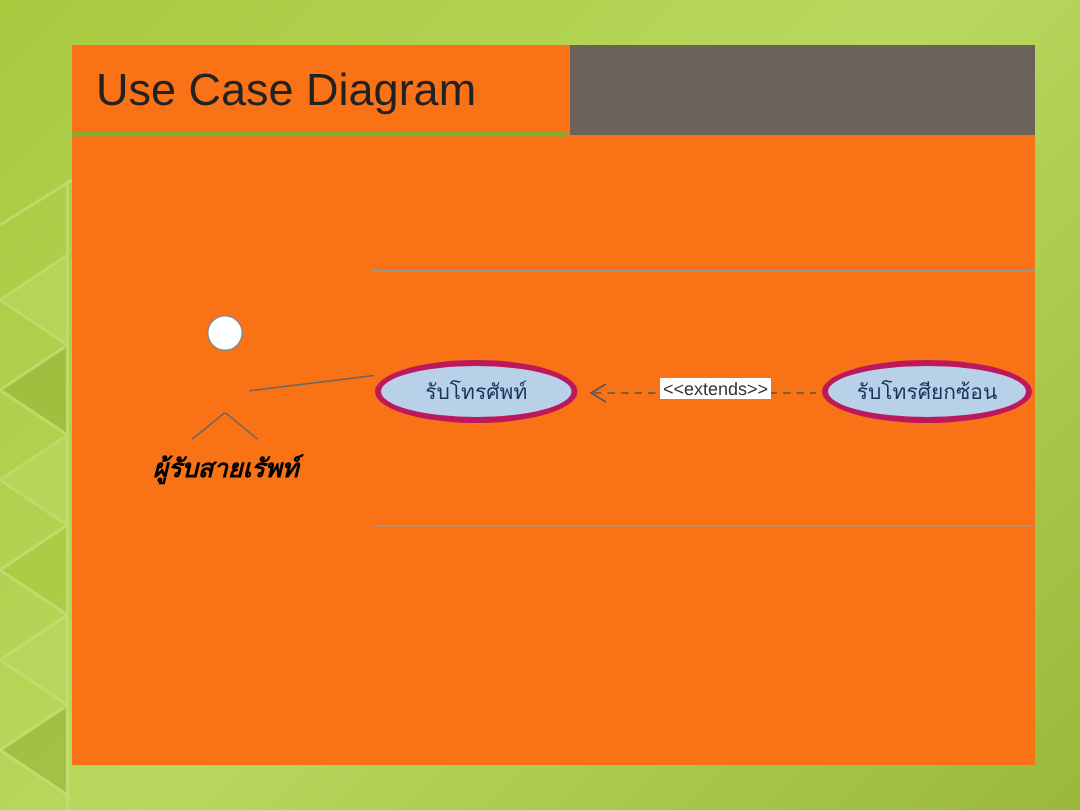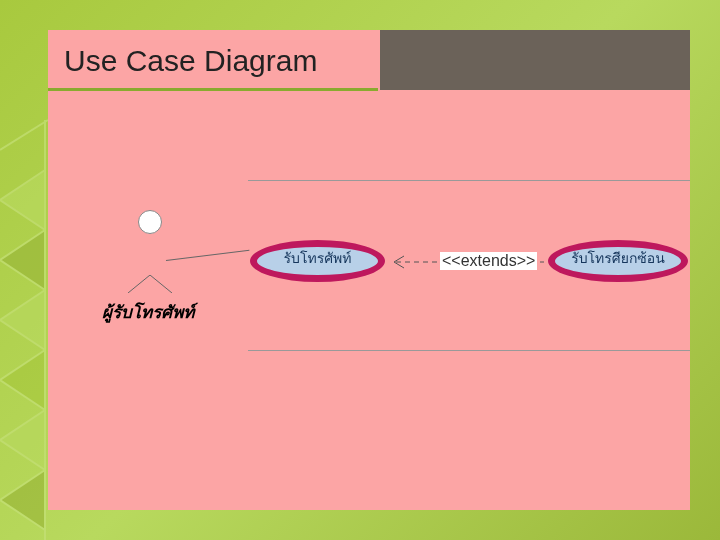--- a/index.html
+++ b/index.html
@@ -16,21 +16,21 @@
     top: 0; left: 0;
     width: 100%; height: 100%;
     pointer-events: none;
   }
   .content-panel {
     position: absolute;
     top: 30px;
     left: 48px;
     right: 30px;
     bottom: 30px;
-    background: #fca5a5;
+    background: #f97316;
     padding-left: 31px;
   }
   .header-bar {
     position: absolute;
     top: 0;
     right: 0;
     width: 310px;
     height: 60px;
     background: #6b6259;
   }
@@ -78,24 +78,25 @@
     position: absolute;
     top: 118px;
     left: -6px;
     font-size: 17px;
     font-style: italic;
     font-weight: bold;
     color: #000;
   }
   .usecase {
     position: absolute;
-    border: 7px solid #be185d;
+    border: 4px solid #be185d;
     border-radius: 50%;
     background: #b8d0e8;
     display: flex;
+    align-items: center;
     justify-content: center;
     font-size: 14px;
     color: #16365c;
   }
   .uc1 {
     top: 60px;
     left: 142px;
     width: 135px;
     height: 42px;
   }
@@ -137,21 +138,21 @@
     position: absolute;
     top: 72px;
     left: 280px;
     width: 158px;
     height: 20px;
   }
   .extends-label {
     position: absolute;
     top: 72px;
     left: 332px;
-    font-size: 16px;
+    font-size: 12px;
     color: #333;
     background: #fff;
     padding: 0 2px;
   }
 </style>
 </head>
 <body>
 
 <svg class="geometric-overlay" width="720" height="540">
   <g stroke="#c5e078" stroke-width="2" fill="none" opacity="0.7">
@@ -176,21 +177,21 @@
   <div class="diagram-area">
 
     <div class="system-boundary-top"></div>
     <div class="system-boundary-bottom"></div>
 
     <div class="actor-head"></div>
     <svg class="actor-arms">
       <line x1="0" y1="18" x2="22" y2="0" stroke="#666" stroke-width="1"></line>
       <line x1="22" y1="0" x2="44" y2="18" stroke="#666" stroke-width="1"></line>
     </svg>
-    <div class="actor-label">ผู้รับโทรศัพท์</div>
+    <div class="actor-label">ผู้รับสายเรัพท์</div>
 
     <div class="connector-line actor-to-uc"></div>
 
     <div class="usecase uc1">
       <span>รับโทรศัพท์</span>
     </div>
 
     <div class="usecase uc2">
       <span>รับโทรศียกซ้อน</span>
     </div>

